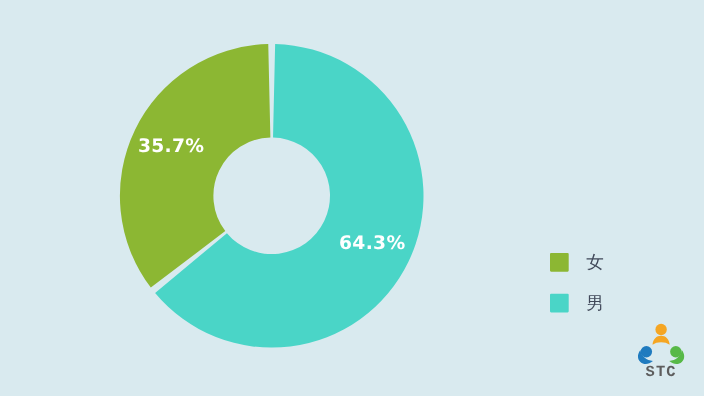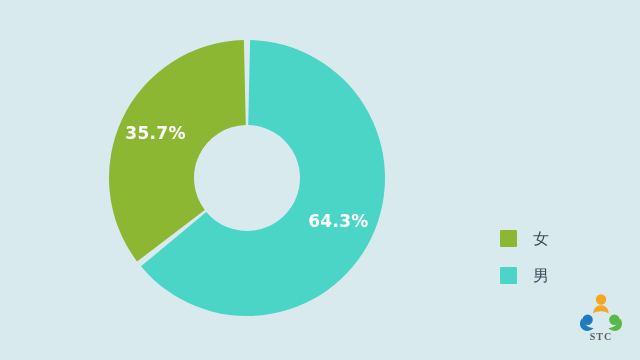--- a/index.html
+++ b/index.html
@@ -83,22 +83,22 @@
     height: 58px;
     text-align: center;
   }
   #logo-mark {
     display: block;
     width: 46px;
     height: 40px;
   }
   #logo-text {
     display: block;
-    font-family: Liberation Serif, serif;
-    font-size: 10px;
+    font-family: Liberation Mono, monospace;
+    font-size: 14px;
     font-weight: bold;
     color: #5d5d5d;
     letter-spacing: 1px;
     margin-top: -1px;
   }
 </style>
 </head>
 <body style="background: rgb(217, 234, 239);">
 
 <div id="stage">

